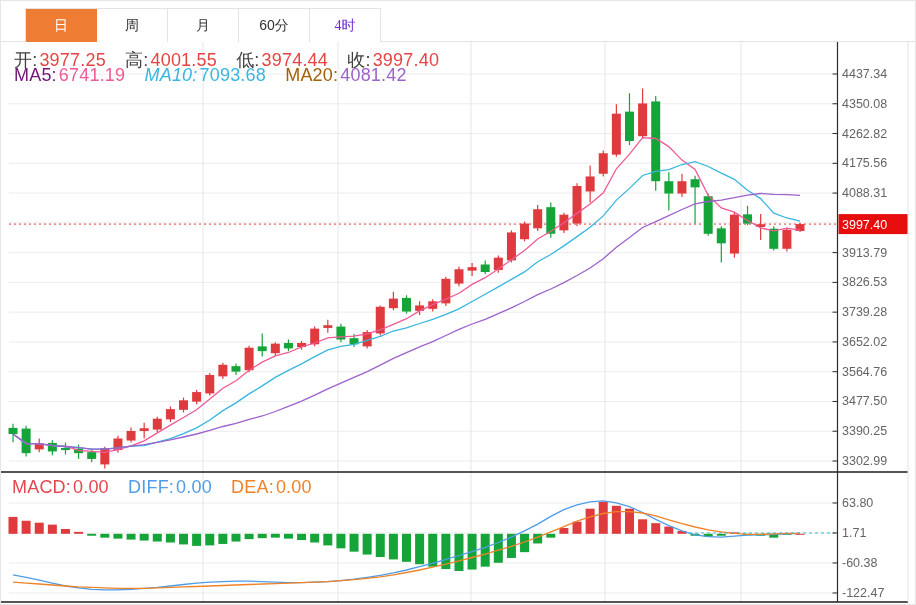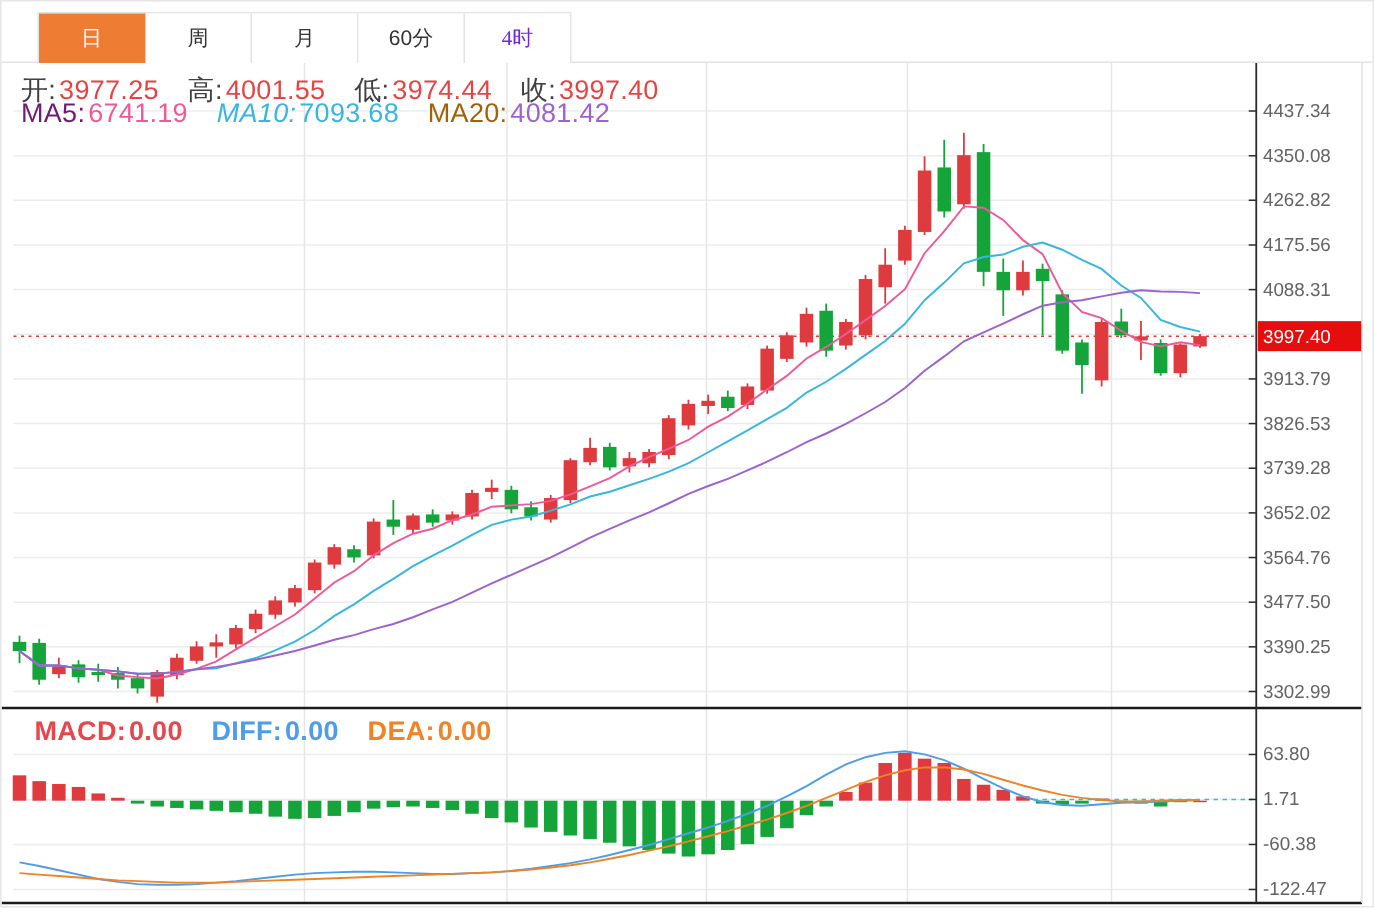--- a/index.html
+++ b/index.html
@@ -15,21 +15,21 @@
   }
   .tab {
     width:71px; height:33px; display:flex; align-items:center; justify-content:center;
     font-size:14px; background:#fff; border-right:1px solid #e3e3e3; cursor:pointer;
     user-select:none;
   }
   #tab-underline { position:absolute; left:0; top:40px; width:916px; height:1px; background:#e3e3e3; z-index:5; }
   .inforow { position:absolute; font-size:18px; z-index:4; white-space:nowrap; letter-spacing:0.2px; }
   #quote-row { left:13px; top:47px; }
   #ma-row    { left:13px; top:64px; }
-  #macd-row  { left:22px; top:476px;font-weight:bold; }
+  #macd-row  { left:11px; top:476px; }
   .lbl { margin-right:2px; }
   .gap { margin-left:14px; }
   #chart-svg { position:absolute; left:0; top:0; z-index:1; }
 </style>
 </head>
 <body>
 
 <div id="tabbar">
   <div class="tab" style="color: rgb(255, 255, 255); background: rgb(239, 124, 51); border-right-color: rgb(239, 124, 51);">日</div>
   <div class="tab" style="color: rgb(51, 51, 51);">周</div>

